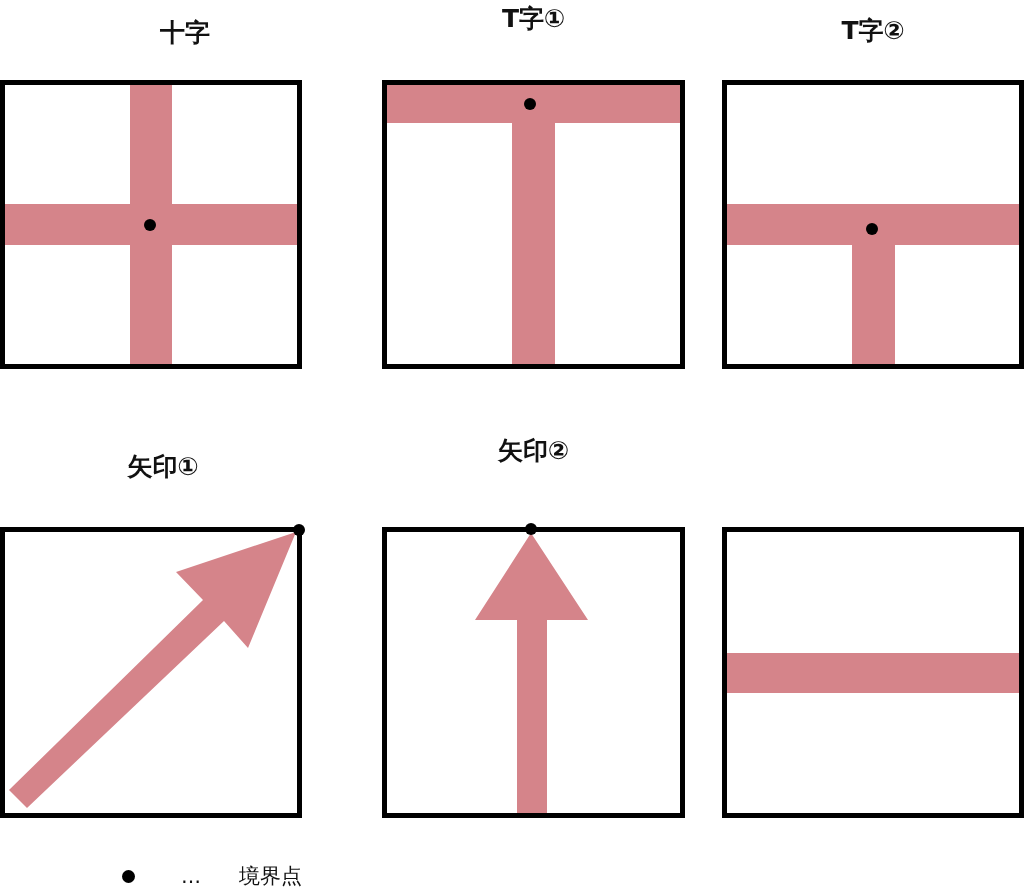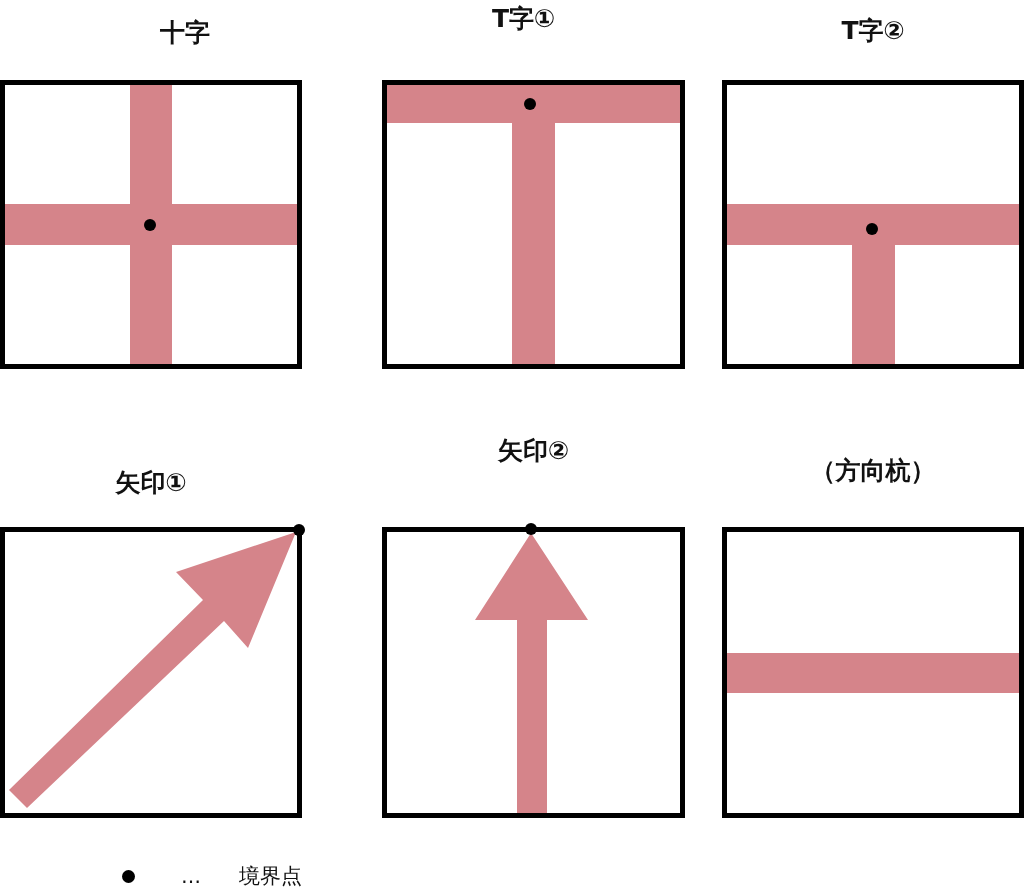--- a/index.html
+++ b/index.html
@@ -67,56 +67,55 @@
 
 <div class="panel-title" style="left:0; width:302px; top:18px;margin-left:34px;">十字</div>
 <div class="box" style="left:0px; top:80px; width:302px; height:289px;">
   <svg width="302" height="289">
     <rect x="130" y="5" width="42" height="279" fill="#D5848A"></rect>
     <rect x="5" y="124" width="292" height="41" fill="#D5848A"></rect>
     <circle cx="150" cy="145" r="6" fill="#000"></circle>
   </svg>
 </div>
 
-<div class="panel-title" style="left:372px; width:303px; top:4px;">T字①</div>
+<div class="panel-title" style="left:382px; width:303px; top:4px;">T字①</div>
 <div class="box" style="left:382px; top:80px; width:303px; height:289px;">
   <svg width="303" height="289">
     <rect x="5" y="5" width="293" height="38" fill="#D5848A"></rect>
     <rect x="130" y="5" width="43" height="279" fill="#D5848A"></rect>
     <circle cx="148" cy="24" r="6" fill="#000"></circle>
   </svg>
 </div>
 
 <div class="panel-title" style="left:722px; width:302px; top:4px;margin-top:12px;">T字②</div>
 <div class="box" style="left:722px; top:80px; width:302px; height:289px;">
   <svg width="302" height="289">
     <rect x="5" y="124" width="292" height="41" fill="#D5848A"></rect>
     <rect x="130" y="124" width="43" height="160" fill="#D5848A"></rect>
     <circle cx="150" cy="149" r="6" fill="#000"></circle>
   </svg>
 </div>
 
-<div class="panel-title" style="left:0; width:302px; top:452px;margin-top:16px;">矢印①</div>
+<div class="panel-title" style="left:12px; width:302px; top:452px;">矢印①</div>
 <div class="box" style="left:0px; top:527px; width:302px; height:291px;">
   <svg width="302" height="291">
     <polygon fill="#D5848A" points="296,5 248,121 224,94 27,281 9,263 203,73 176,45"></polygon>
     <circle cx="299" cy="3" r="6" fill="#000"></circle>
   </svg>
 </div>
 
 <div class="panel-title" style="left:382px; width:303px; top:436px;">矢印②</div>
 <div class="box" style="left:382px; top:527px; width:303px; height:291px;">
   <svg width="303" height="291">
     <polygon fill="#D5848A" points="149,6 206,93 165,93 165,286 135,286 135,93 93,93"></polygon>
     <circle cx="149" cy="2" r="6" fill="#000"></circle>
   </svg>
 </div>
 
 <div class="panel-title" style="left:722px; width:302px; top:452px;">
-  <div style="margin-top:4px;">（方向杭）</div>
 </div>
 <div class="box" style="left:722px; top:527px; width:302px; height:291px;">
   <svg width="302" height="291">
     <rect x="5" y="126" width="292" height="40" fill="#D5848A"></rect>
   </svg>
 </div>
 
 <div class="legend">
   <span class="legend-dot"></span>
   <span class="legend-ellipsis">…</span>

